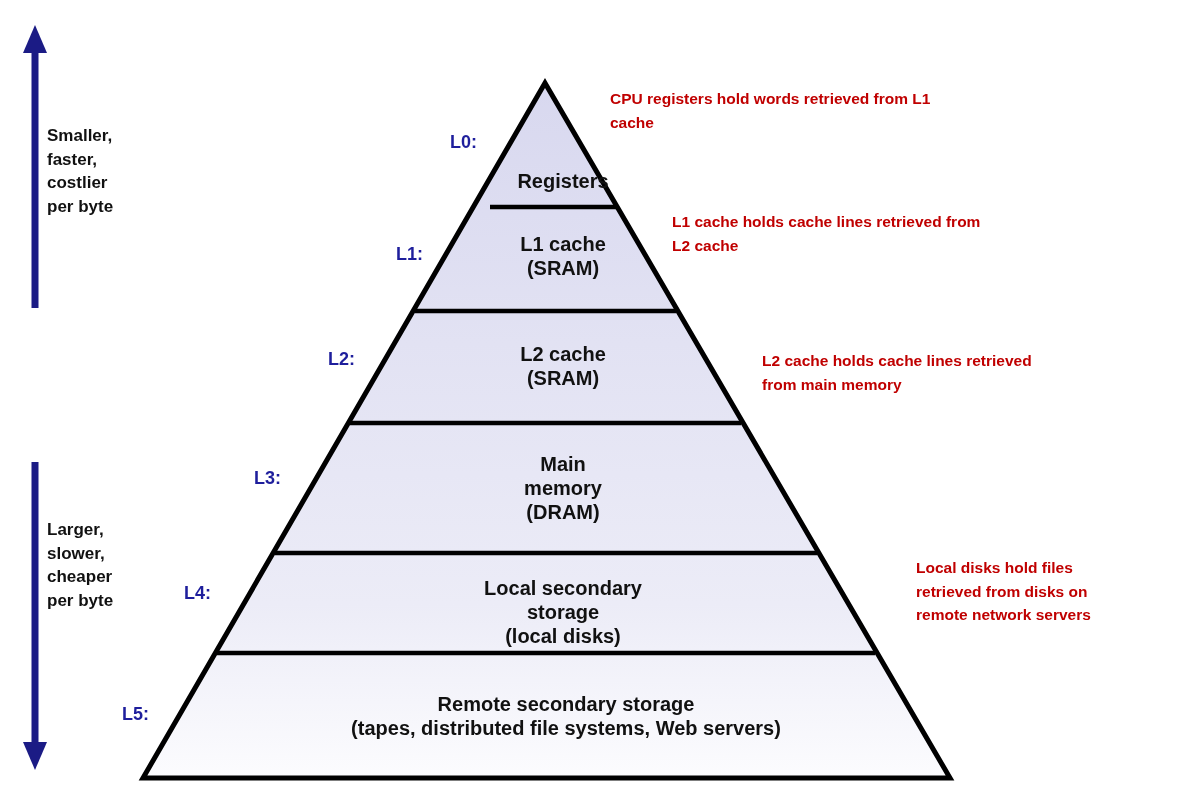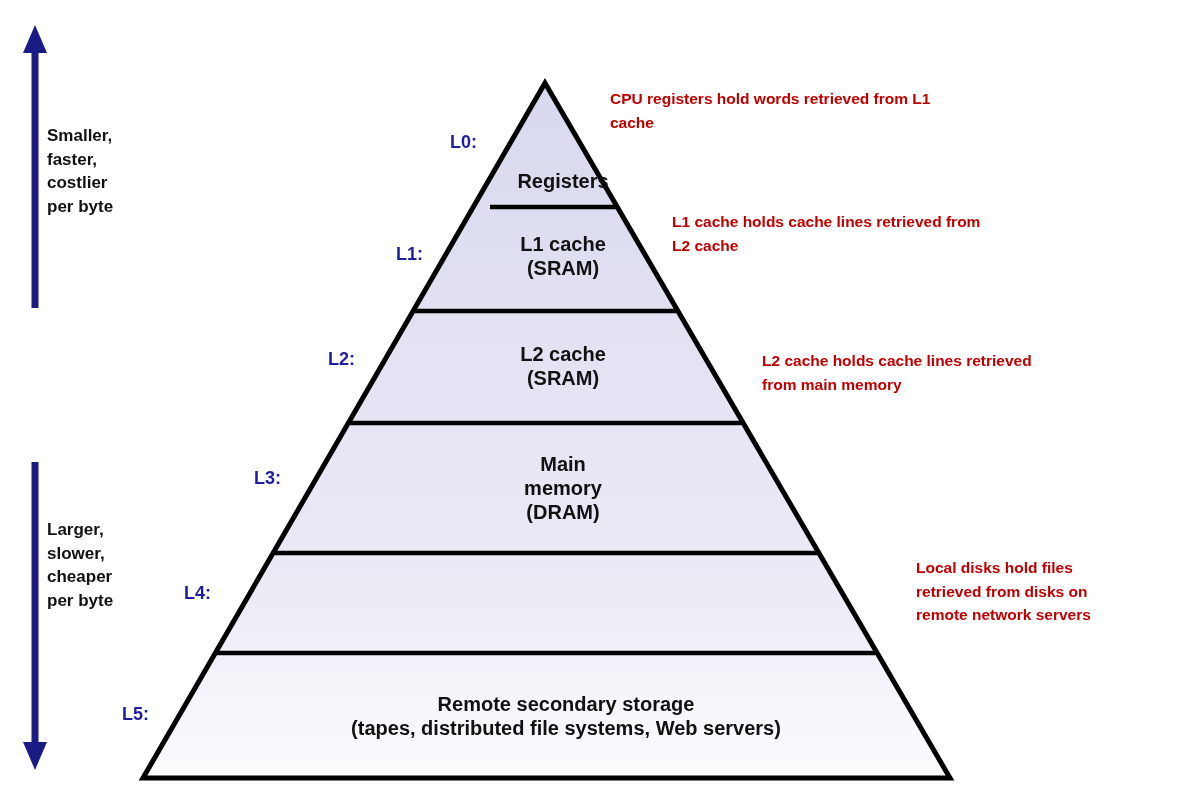--- a/index.html
+++ b/index.html
@@ -68,20 +68,23 @@
   <div class="txt level-label" style="left:122px;top:706px;">L5:</div>
 
   <div class="txt band-name" style="left:545px;top:169px;">Registers</div>
   <div class="txt band-name" style="left:545px;top:232px;">L1 cache
 (SRAM)</div>
   <div class="txt band-name" style="left:545px;top:342px;">L2 cache
 (SRAM)</div>
   <div class="txt band-name" style="left:545px;top:452px;">Main
 memory
 (DRAM)</div>
+  <div class="txt band-name" style="left:545px;top:576px;">Local secondary
+storage
+(local disks)</div>
   <div class="txt band-name" style="left:548px;top:692px;">Remote secondary storage
 (tapes, distributed file systems, Web servers)</div>
 
   <div class="txt annotation" style="left:610px;top:87px;">CPU registers hold words retrieved from L1
 cache</div>
   <div class="txt annotation" style="left:672px;top:210px;">L1 cache holds cache lines retrieved from
 L2 cache</div>
   <div class="txt annotation" style="left:762px;top:349px;">L2 cache holds cache lines retrieved
 from main memory</div>
   <div class="txt annotation" style="left:916px;top:556px;">Local disks hold files

